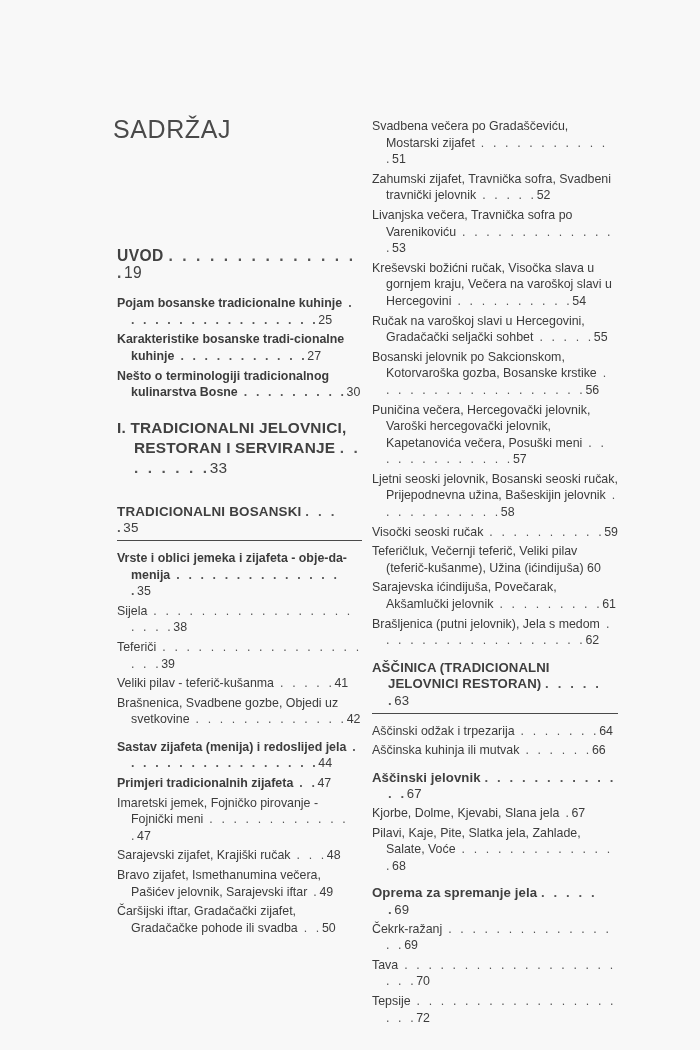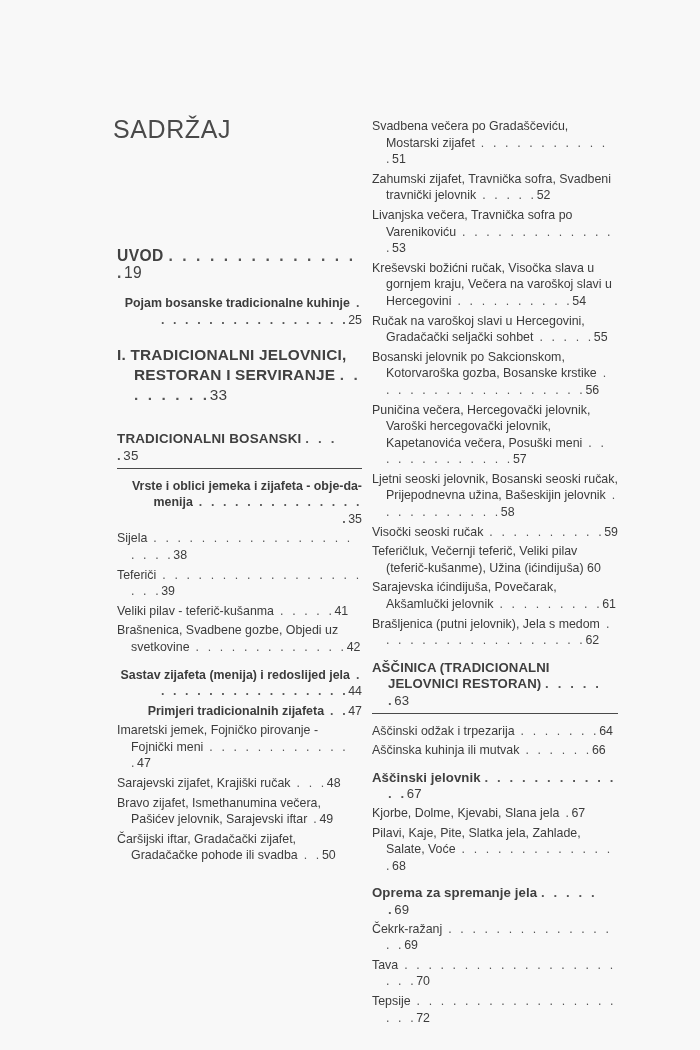--- a/index.html
+++ b/index.html
@@ -58,21 +58,20 @@
   .entry .lbl { }
   .entry .dots {
     letter-spacing: 2.6px;
     color: #565656;
   }
   .entry .pg {
     font-weight: normal;
   }
   .entry.bold {
     font-weight: bold;
-    text-align: right;
   }
 
   
   .head-major {
     font-size: 15.4px;
     line-height: 20px;
     font-weight: bold;
     color: #414141;
     letter-spacing: 0.2px;
     padding-left: 17px;
@@ -125,20 +124,22 @@
 
   <div class="col col-left">
 
     <div class="entry head-uvod">
       <span class="lbl">UVOD</span>
       <span class="dots">. . . . . . . . . . . . . . .</span><span class="pg">19</span>
     </div>
 
     <div id="left-entries-1">
         <div class="entry bold"><span class="lbl">Pojam bosanske tradicionalne kuhinje</span><span class="dots"> . . . . . . . . . . . . . . . . .</span><span class="pg">25</span></div>
+        <div class="entry bold"><span class="lbl">Karakteristike bosanske tradi-cionalne kuhinje</span><span class="dots"> . . . . . . . . . . .</span><span class="pg">27</span></div>
+        <div class="entry bold"><span class="lbl">Nešto o terminologiji tradicionalnog kulinarstva Bosne</span><span class="dots"> . . . . . . . . .</span><span class="pg">30</span></div>
       </div>
 
     <div class="gap-md"></div>
 
     <div class="entry head-major">
       <span class="lbl">I. TRADICIONALNI JELOVNICI, RESTORAN I SERVIRANJE</span>
       <span class="dots">. . . . . . . .</span><span class="pg">33</span>
     </div>
 
     <div class="gap-lg"></div>

